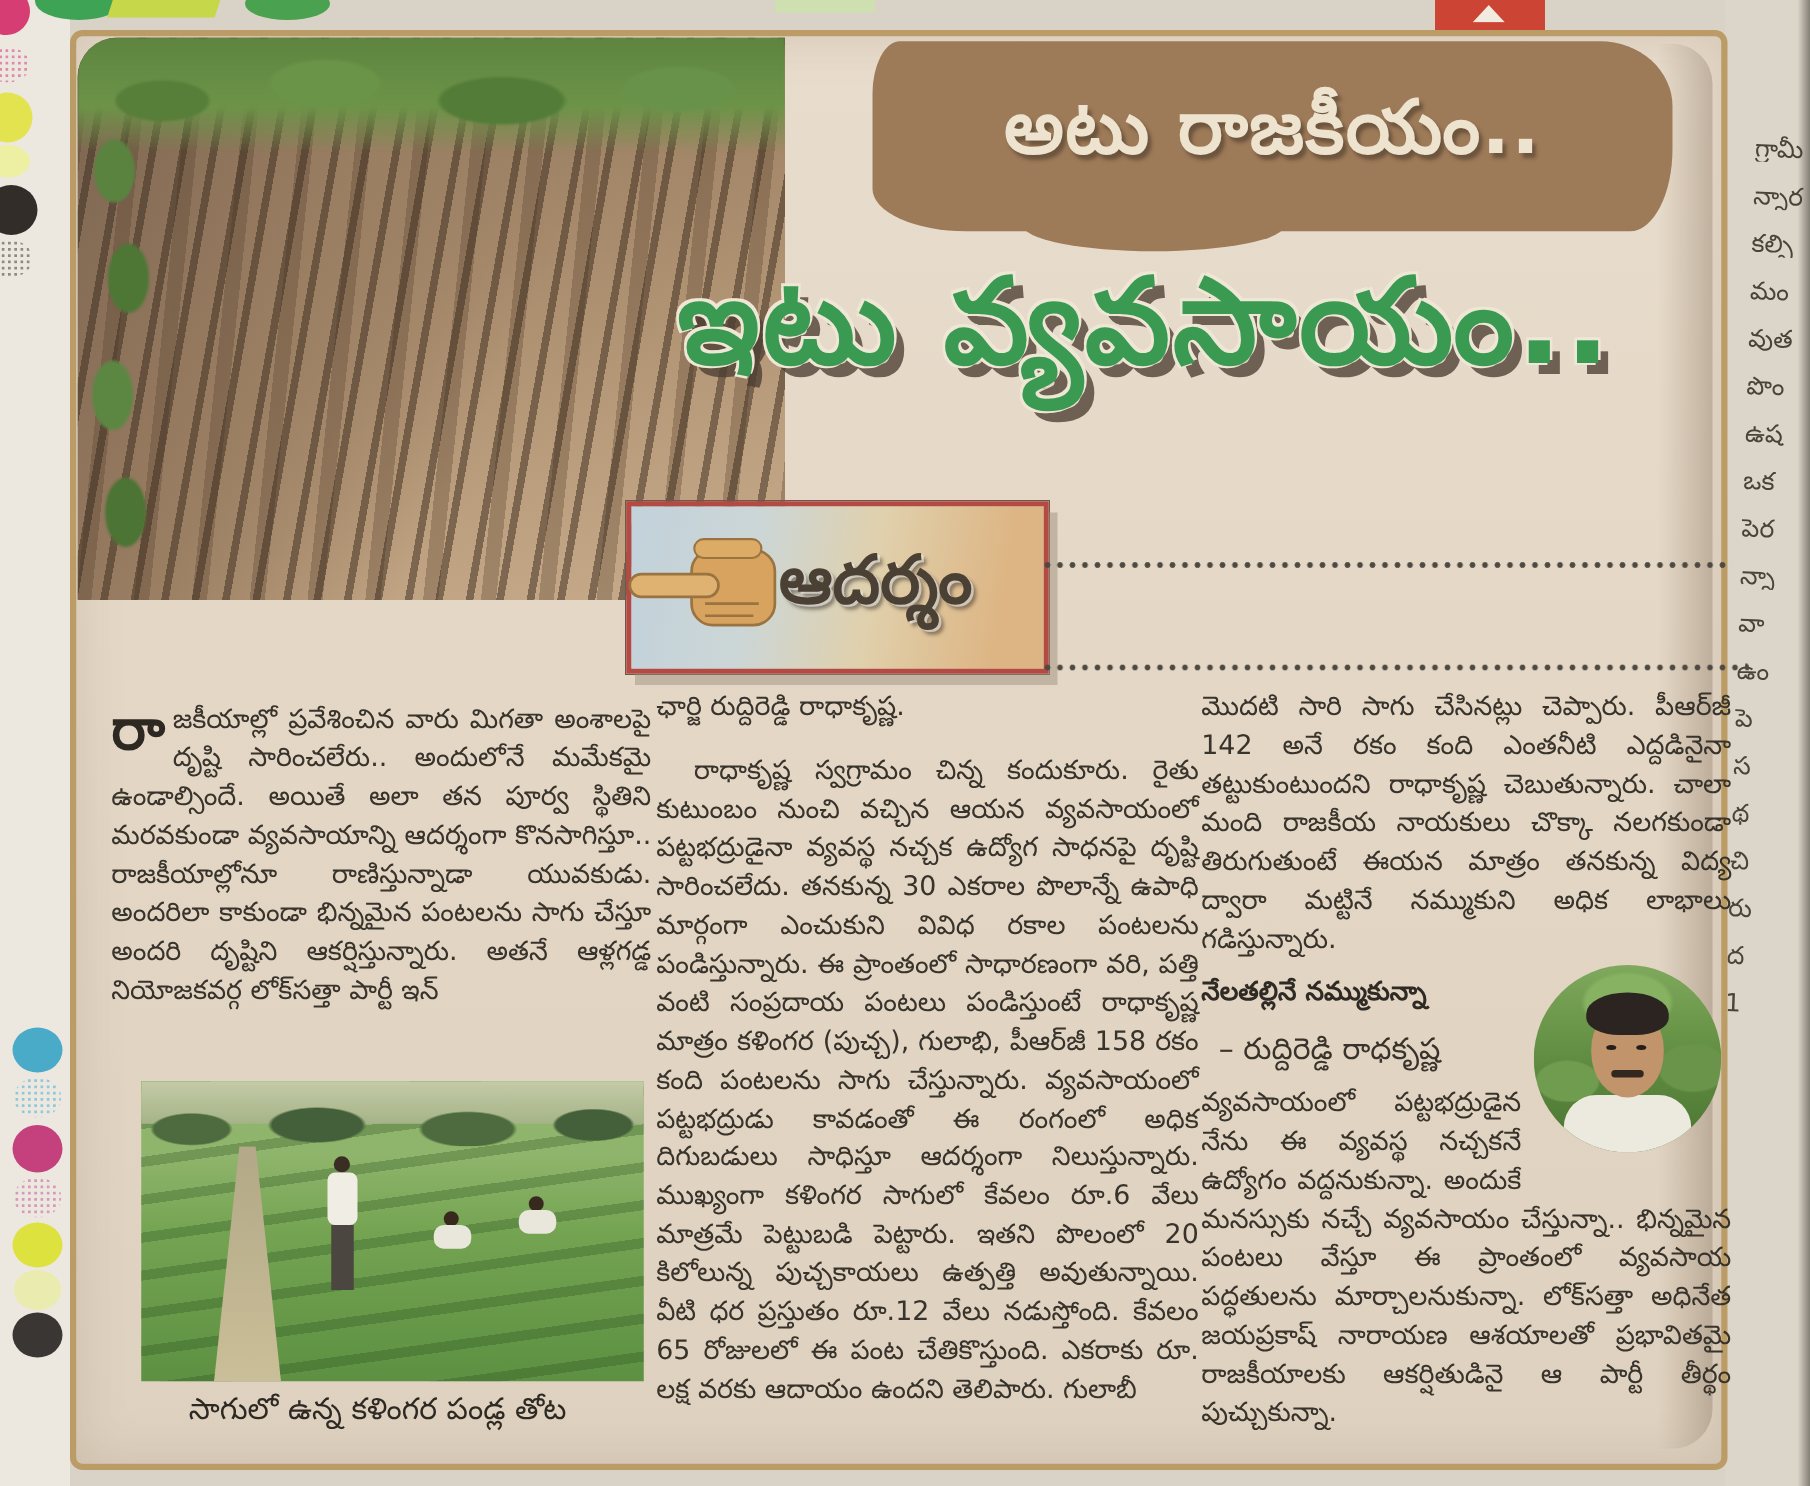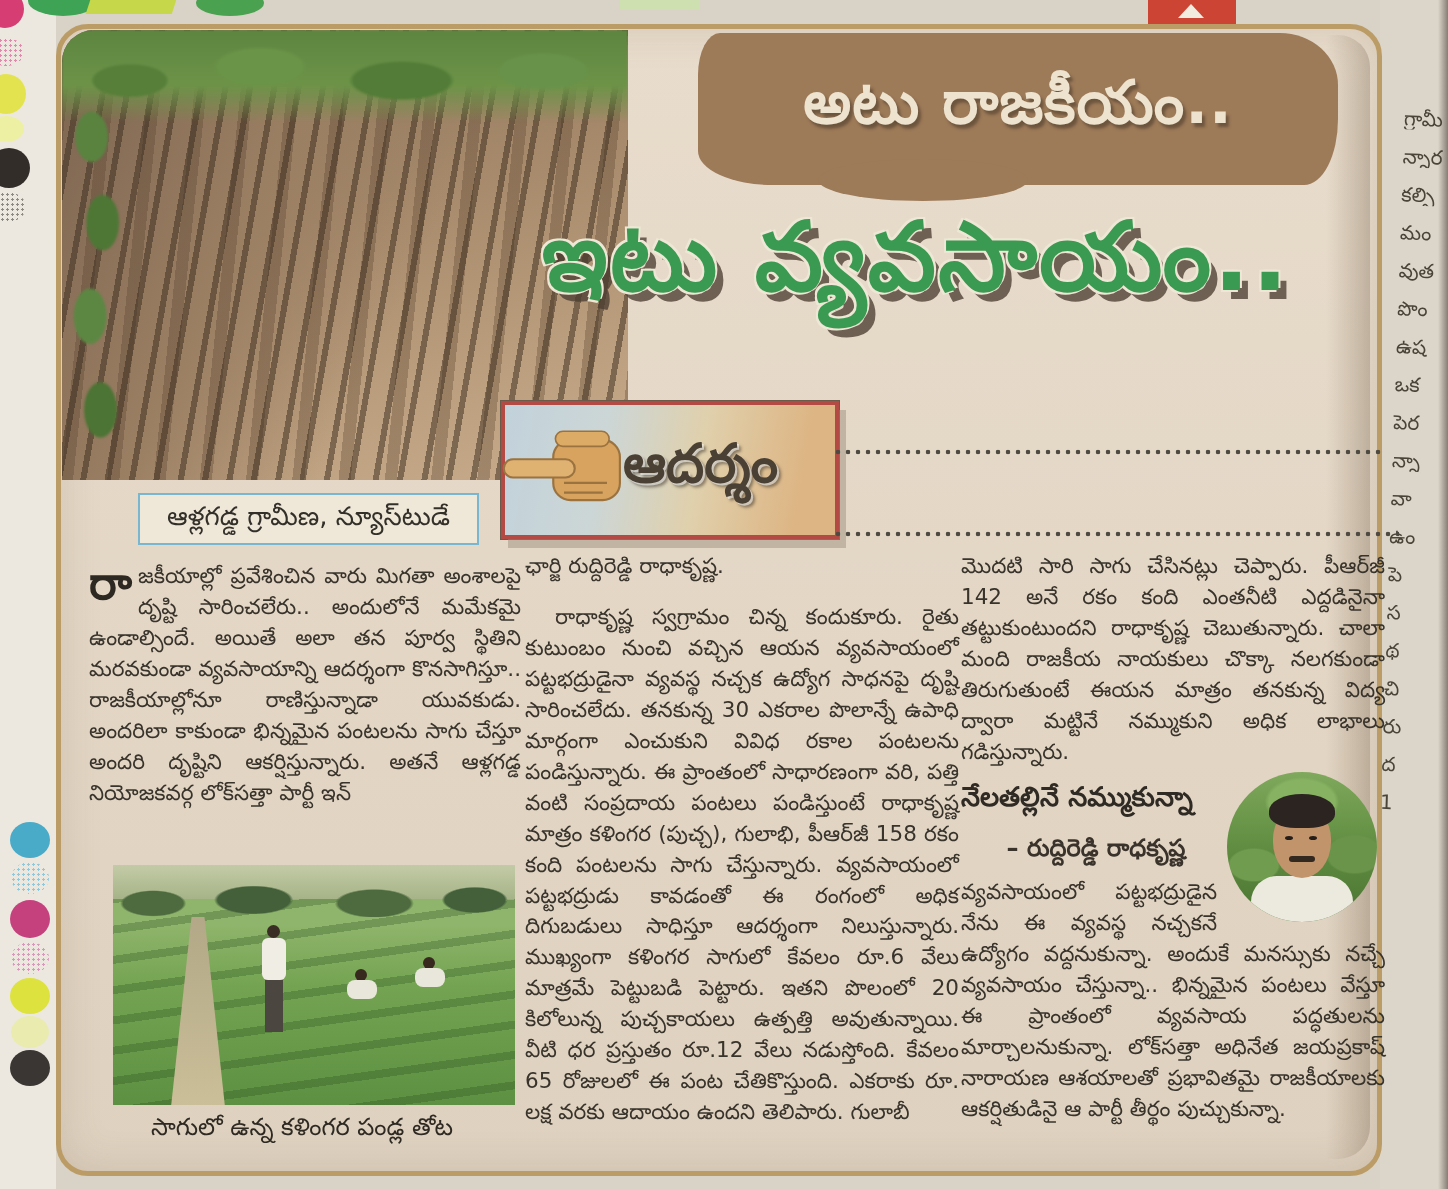--- a/index.html
+++ b/index.html
@@ -12,21 +12,21 @@
   .right-margin{position:absolute;left:1380px;top:0;width:68px;height:100%;background:#dcd6ca;}
   .scan-edge{position:absolute;right:0;top:0;width:10px;height:100%;
     background:linear-gradient(to right,rgba(0,0,0,0),rgba(60,55,48,.55));}
   .dot{position:absolute;border-radius:50%;}
   .ht{background-size:5px 5px;background-color:transparent !important;}
   
   .top-frag{position:absolute;}
   
   .frame{
     position:absolute;left:56px;top:24px;width:1316px;height:1142px;
-    border:5px solid #bb9c66;border-radius:32px;
+    border:5px solid #bb9c66;border-radius:10px;
     background:linear-gradient(180deg,#e8dccc 0%,#e3d6c5 55%,#ded1bf 100%);
     box-shadow:inset 0 0 40px rgba(120,100,75,.18);
   }
   .crease{position:absolute;left:1265px;top:6px;width:44px;height:1124px;
     background:linear-gradient(to right,rgba(0,0,0,0),rgba(120,98,70,.16) 55%,rgba(100,80,58,.26));
     border-radius:0 32px 32px 0;}
   
   .field-photo{
     position:absolute;left:1px;top:1px;width:566px;height:450px;overflow:hidden;
     border-top-left-radius:32px;border-bottom-right-radius:6px;
@@ -110,22 +110,22 @@
       linear-gradient(180deg,#7fa95c 0%,#5d8a3f 55%,#4a7433 100%);}
   .p-shirt{position:absolute;left:24px;bottom:-6px;width:102px;height:52px;background:#eceade;
     border-radius:26px 26px 0 0;}
   .p-face{position:absolute;left:46px;top:34px;width:58px;height:72px;background:#c2946c;
     border-radius:46% 46% 50% 50%;}
   .p-hair{position:absolute;left:42px;top:22px;width:66px;height:34px;background:#2b2420;
     border-radius:50% 50% 40% 40%;}
   .p-eye{position:absolute;top:64px;width:8px;height:4px;background:#241d18;border-radius:50%;}
   .p-eye.l{left:58px;} .p-eye.r{left:82px;}
   .p-mo{position:absolute;left:62px;top:84px;width:26px;height:6px;background:#33281f;border-radius:3px;}
-  .quote-head{font-size:27px;font-weight:bold;color:#2f2a24;margin:10px 0 14px 0;text-align:left;}
-  .attribution{font-size:24px;font-weight:bold;color:#3a332b;margin:0 0 12px 14px;text-align:center;}
+  .quote-head{font-size:21px;font-weight:bold;color:#2f2a24;margin:10px 0 14px 0;text-align:left;}
+  .attribution{font-size:24px;font-weight:normal;color:#3a332b;margin:0 0 12px 14px;text-align:left;}
   
   .crop-photo{position:absolute;left:52px;top:836px;width:402px;height:240px;overflow:hidden;
     background:
       repeating-linear-gradient(172deg,rgba(36,74,28,.28) 0 8px,rgba(0,0,0,0) 8px 30px),
       linear-gradient(180deg,#8fb46b 60px,#74a452 120px,#5d9042 100%);}
   .crop-sky{position:absolute;left:0;top:0;width:100%;height:34px;
     background:linear-gradient(180deg,#c3cba6,#a6b388);}
   .crop-trees{position:absolute;left:0;top:18px;width:100%;height:34px;
     background:
       radial-gradient(50px 20px at 10% 60%,#4e6b3f 60%,rgba(0,0,0,0) 66%),
@@ -222,21 +222,20 @@
         <rect x="52" y="4" width="50" height="14" rx="7" fill="#dcab66" stroke="#9a7340" stroke-width="1.5"></rect>
         <rect x="4" y="30" width="66" height="17" rx="8.5" fill="#e0b272" stroke="#9a7340" stroke-width="2"></rect>
         <path d="M60 52 h40 M60 61 h36" stroke="#9a7340" stroke-width="2" fill="none"></path>
       </svg>
       <div class="badge-text">ఆదర్శం</div>
     </div>
 
     <div class="dotline dl1"></div>
     <div class="dotline dl2"></div>
 
-    <div class="byline">ఆళ్లగడ్డ గ్రామీణ, న్యూస్‌టుడే</div>
 
     <div class="bodycol col1">
       <span class="dropcap">రా</span><span>జకీయాల్లో ప్రవేశించిన వారు మిగతా అంశాలపై దృష్టి సారించలేరు.. అందులోనే మమేకమై ఉండాల్సిందే. అయితే అలా తన పూర్వ స్థితిని మరవకుండా వ్యవసాయాన్ని ఆదర్శంగా కొనసాగిస్తూ.. రాజకీయాల్లోనూ రాణిస్తున్నాడా యువకుడు. అందరిలా కాకుండా భిన్నమైన పంటలను సాగు చేస్తూ అందరి దృష్టిని ఆకర్షిస్తున్నారు. అతనే ఆళ్లగడ్డ నియోజకవర్గ లోక్‌సత్తా పార్టీ ఇన్</span>
     </div>
 
     <div class="bodycol col2">
       <div>ఛార్జి రుద్దిరెడ్డి రాధాకృష్ణ.</div>
       <div class="para2">రాధాకృష్ణ స్వగ్రామం చిన్న కందుకూరు. రైతు కుటుంబం నుంచి వచ్చిన ఆయన వ్యవసాయంలో పట్టభద్రుడైనా వ్యవస్థ నచ్చక ఉద్యోగ సాధనపై దృష్టి సారించలేదు. తనకున్న 30 ఎకరాల పొలాన్నే ఉపాధి మార్గంగా ఎంచుకుని వివిధ రకాల పంటలను పండిస్తున్నారు. ఈ ప్రాంతంలో సాధారణంగా వరి, పత్తి వంటి సంప్రదాయ పంటలు పండిస్తుంటే రాధాకృష్ణ మాత్రం కళింగర (పుచ్చ), గులాభి, పీఆర్‌జీ 158 రకం కంది పంటలను సాగు చేస్తున్నారు. వ్యవసాయంలో పట్టభద్రుడు కావడంతో ఈ రంగంలో అధిక దిగుబడులు సాధిస్తూ ఆదర్శంగా నిలుస్తున్నారు. ముఖ్యంగా కళింగర సాగులో కేవలం రూ.6 వేలు మాత్రమే పెట్టుబడి పెట్టారు. ఇతని పొలంలో 20 కిలోలున్న పుచ్చకాయలు ఉత్పత్తి అవుతున్నాయి. వీటి ధర ప్రస్తుతం రూ.12 వేలు నడుస్తోంది. కేవలం 65 రోజులలో ఈ పంట చేతికొస్తుంది. ఎకరాకు రూ. లక్ష వరకు ఆదాయం ఉందని తెలిపారు. గులాబీ</div>
     </div>
 

